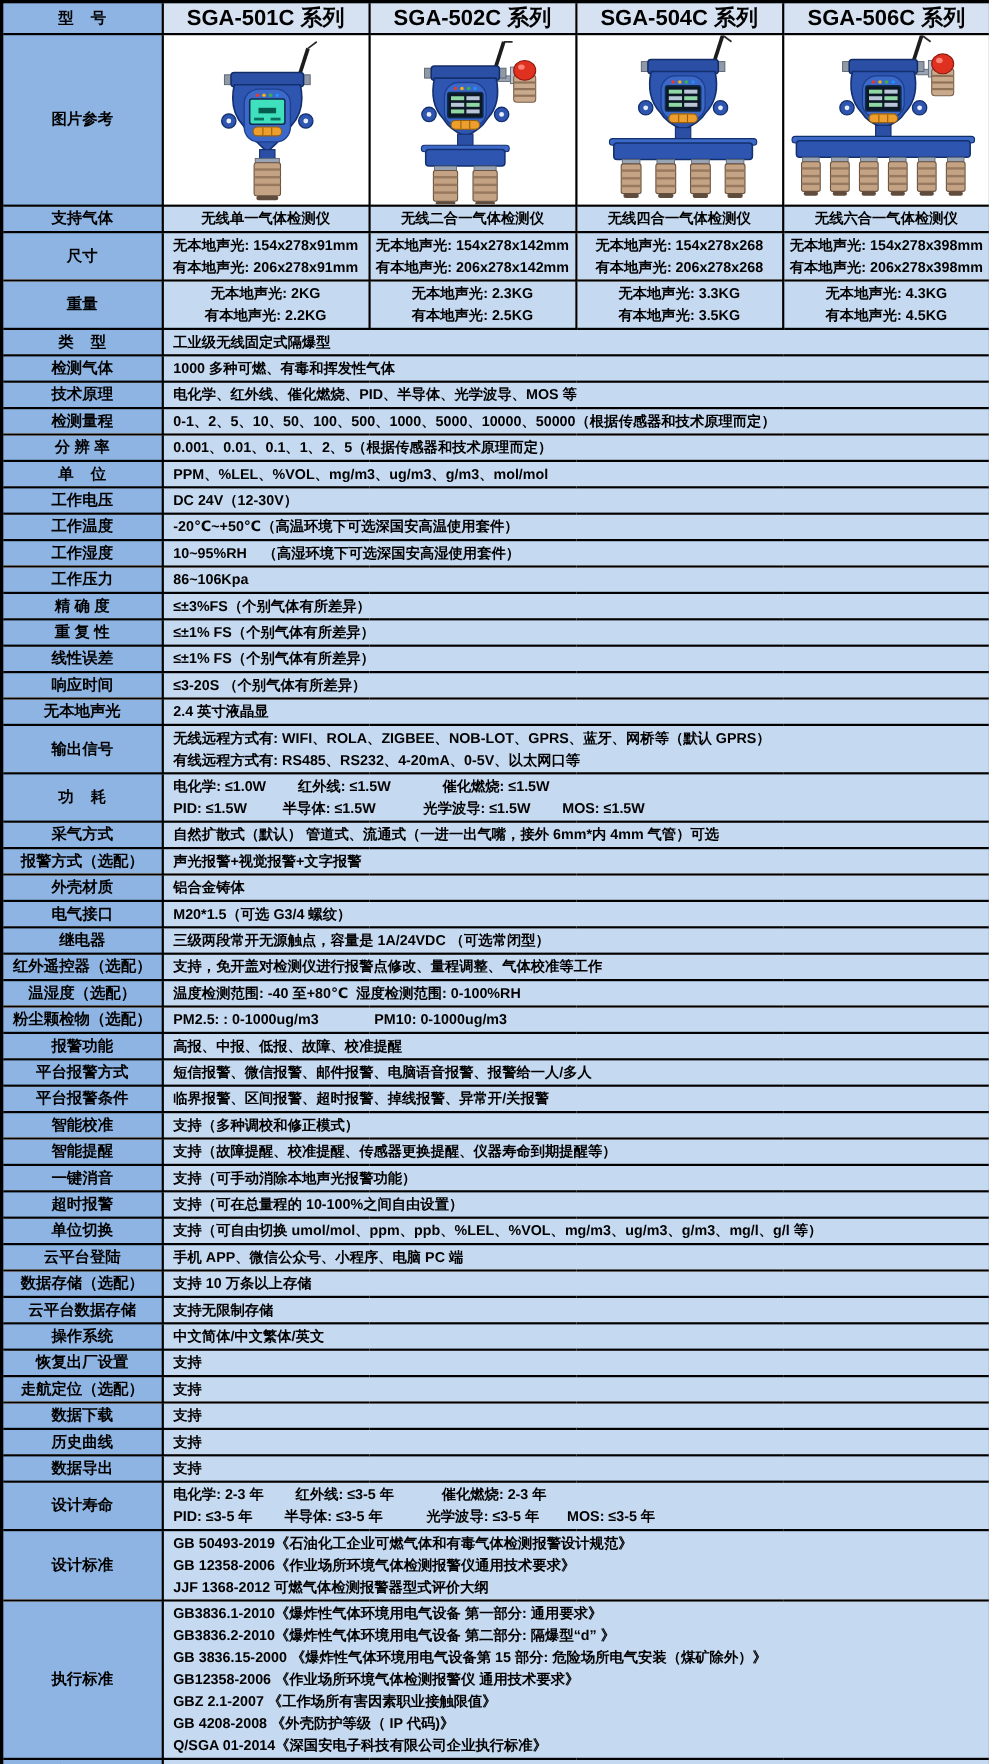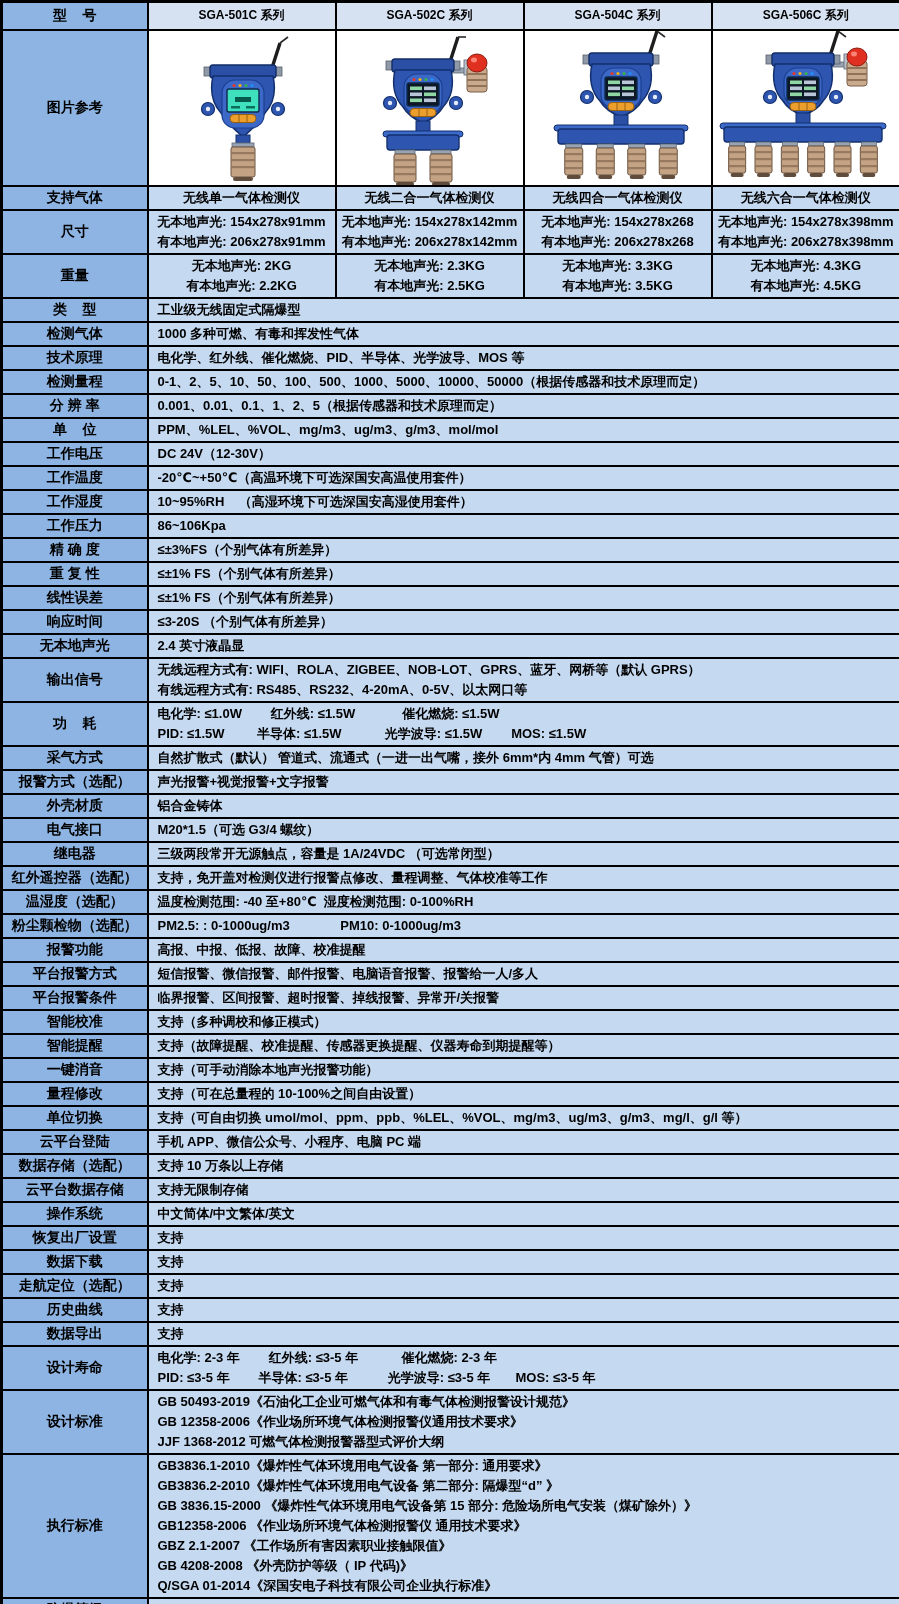--- a/index.html
+++ b/index.html
@@ -1,21 +1,21 @@
 <!DOCTYPE html>
 <html><head>
 <meta charset="utf-8">
 <style>
   html,body{margin:0;padding:0;background:#ffffff;}
   body{font-family:"Liberation Sans","DejaVu Sans",sans-serif;color:#000;}
   #sheet{width:899px;}
   table{border-collapse:collapse;width:899px;table-layout:fixed;background:#fff;border:3px solid #000;}
   td{border:2px solid #000;padding:0;vertical-align:middle;overflow:hidden;}
   .lbl{background:#8DB4E2;text-align:center;font-weight:bold;font-size:14px;white-space:pre;}
-  .hdr{background:#D6E2F2;text-align:center;font-weight:bold;font-size:12px;}
+  .hdr{background:#D6E2F2;text-align:center;font-weight:bold;font-size:20px;}
   .val{background:#C5D9F1;font-size:13px;font-weight:bold;padding:1px 9px;white-space:pre-wrap;line-height:20px;}
   .val.center{text-align:center;padding:1px 2px;}
   .img{background:#ffffff;text-align:center;vertical-align:middle;padding:0;}
   .img svg{display:block;margin:0 auto;}
   .h-header{height:28px;}
   .h-img{height:156px;}
   .h-gas{height:20px;}
   .h-size{height:41px;}
   .h-weight{height:40px;margin-top:34px;}
   .line{line-height:20px;}
@@ -401,21 +401,21 @@
         </tr>
         <tr style="height: 22px;">
           <td class="lbl">智能提醒</td>
           <td class="val" colspan="4"><div class="line">支持（故障提醒、校准提醒、传感器更换提醒、仪器寿命到期提醒等）</div></td>
         </tr>
         <tr style="height: 22px; margin-top: 32px;">
           <td class="lbl">一键消音</td>
           <td class="val" colspan="4"><div class="line">支持（可手动消除本地声光报警功能）</div></td>
         </tr>
         <tr style="height: 22px;">
-          <td class="lbl">量程修改</td>
+          <td class="lbl">超时报警</td>
           <td class="val" colspan="4"><div class="line">支持（可在总量程的 10-100%之间自由设置）</div></td>
         </tr>
         <tr style="height: 22px;">
           <td class="lbl">单位切换</td>
           <td class="val" colspan="4"><div class="line">支持（可自由切换 umol/mol、ppm、ppb、%LEL、%VOL、mg/m3、ug/m3、g/m3、mg/l、g/l 等）</div></td>
         </tr>
         <tr style="height: 22px;">
           <td class="lbl">云平台登陆</td>
           <td class="val" colspan="4"><div class="line">手机 APP、微信公众号、小程序、电脑 PC 端</div></td>
         </tr>
@@ -429,25 +429,25 @@
         </tr>
         <tr style="height: 22px;">
           <td class="lbl">操作系统</td>
           <td class="val" colspan="4"><div class="line">中文简体/中文繁体/英文</div></td>
         </tr>
         <tr style="height: 22px;">
           <td class="lbl">恢复出厂设置</td>
           <td class="val" colspan="4"><div class="line">支持</div></td>
         </tr>
         <tr style="height: 22px;">
+          <td class="lbl">走航定位（选配）</td>
+          <td class="val" colspan="4"><div class="line">支持</div></td>
+        </tr>
+        <tr style="height: 22px;">
           <td class="lbl">数据下载</td>
-          <td class="val" colspan="4"><div class="line">支持</div></td>
-        </tr>
-        <tr style="height: 22px;">
-          <td class="lbl">走航定位（选配）</td>
           <td class="val" colspan="4"><div class="line">支持</div></td>
         </tr>
         <tr style="height: 22px;">
           <td class="lbl">历史曲线</td>
           <td class="val" colspan="4"><div class="line">支持</div></td>
         </tr>
         <tr style="height: 22px;">
           <td class="lbl">数据导出</td>
           <td class="val" colspan="4"><div class="line">支持</div></td>
         </tr>

